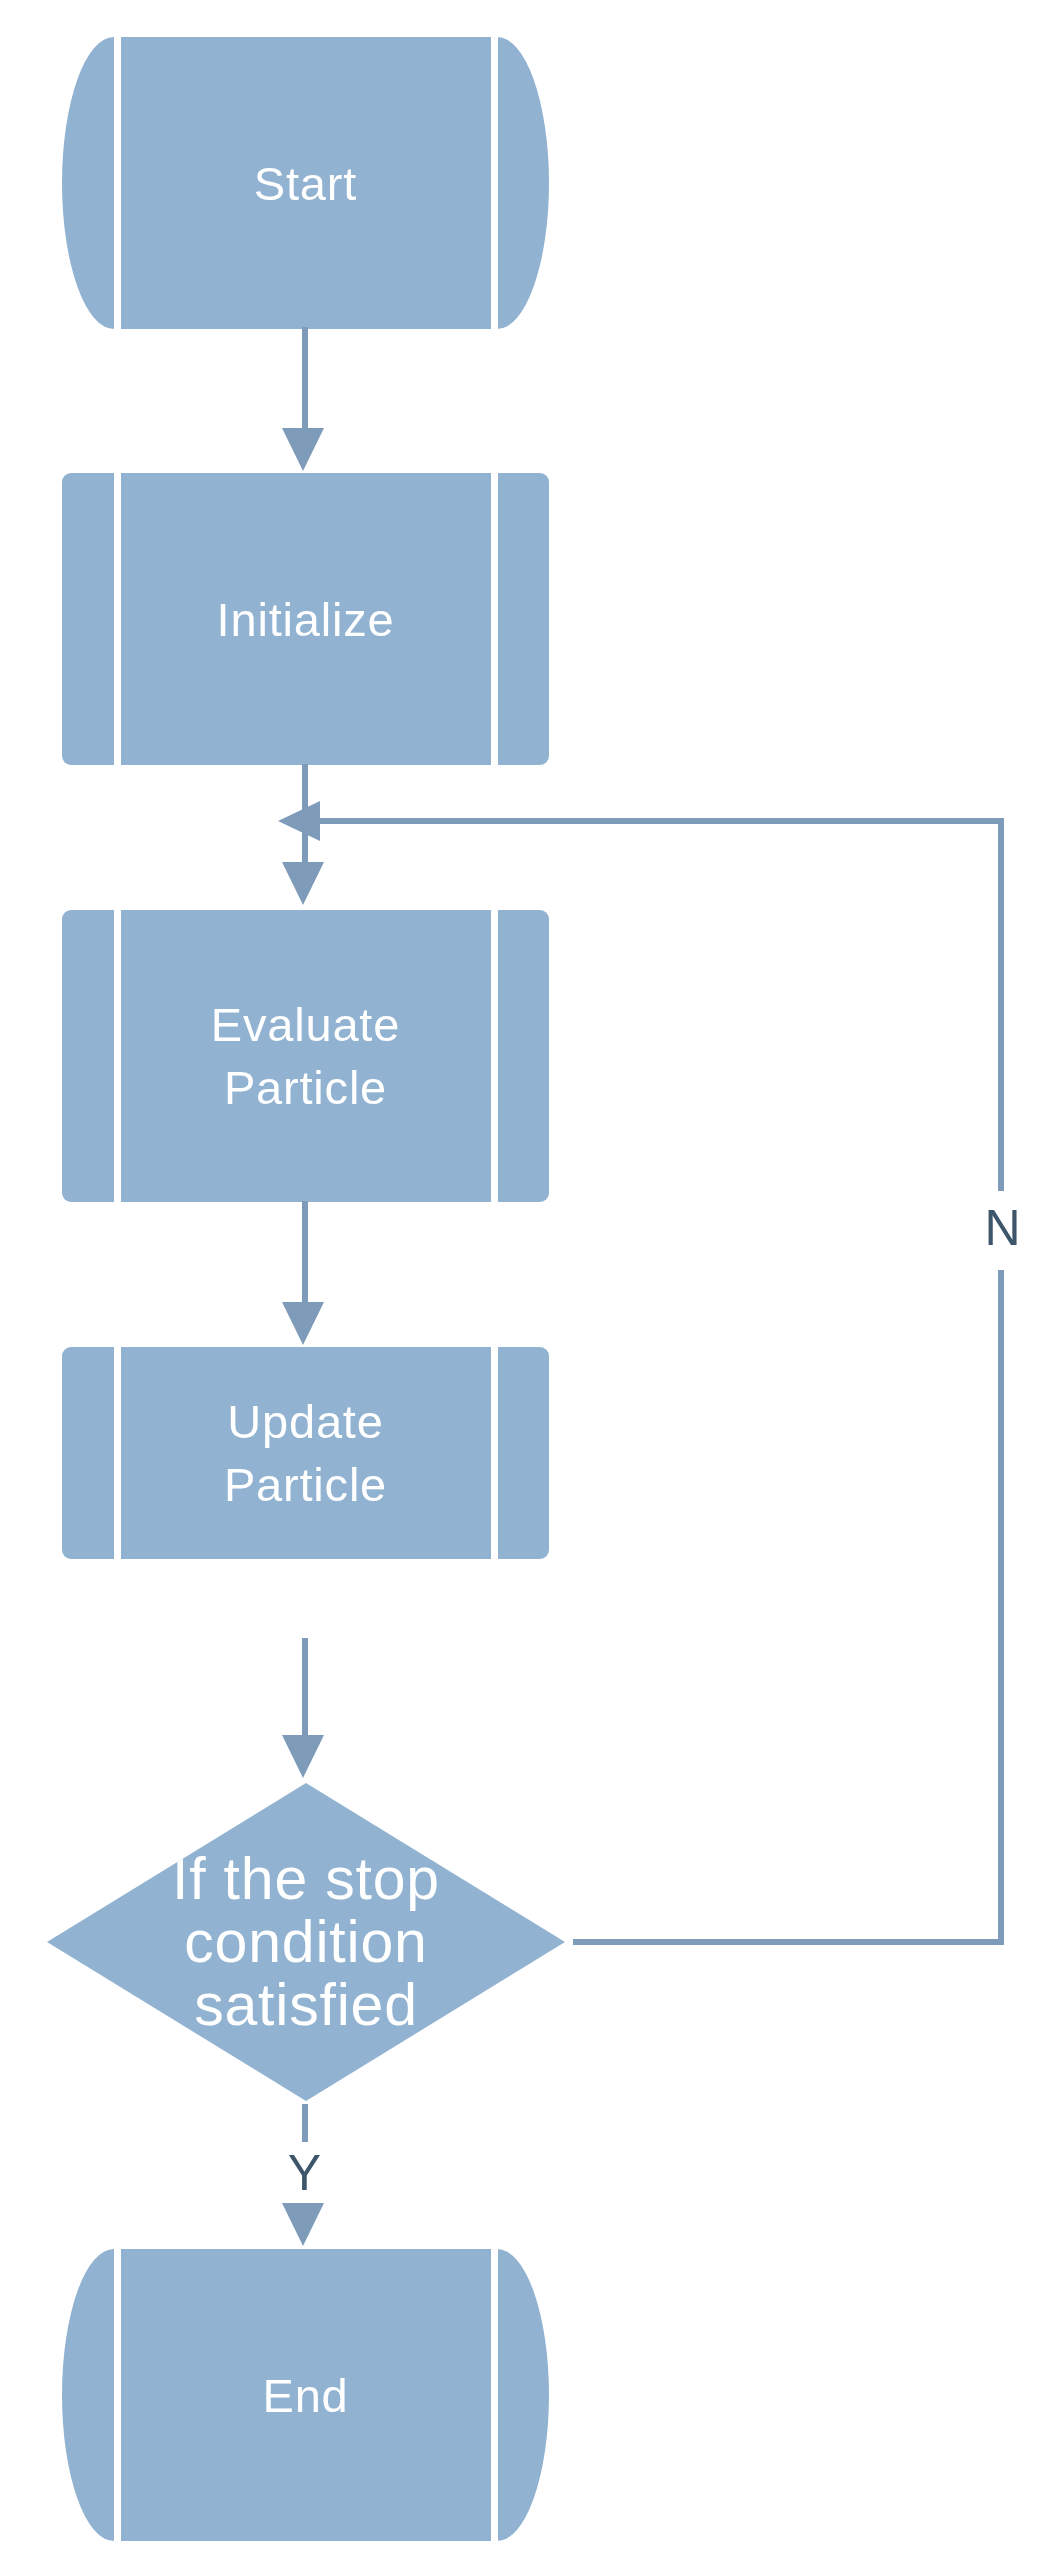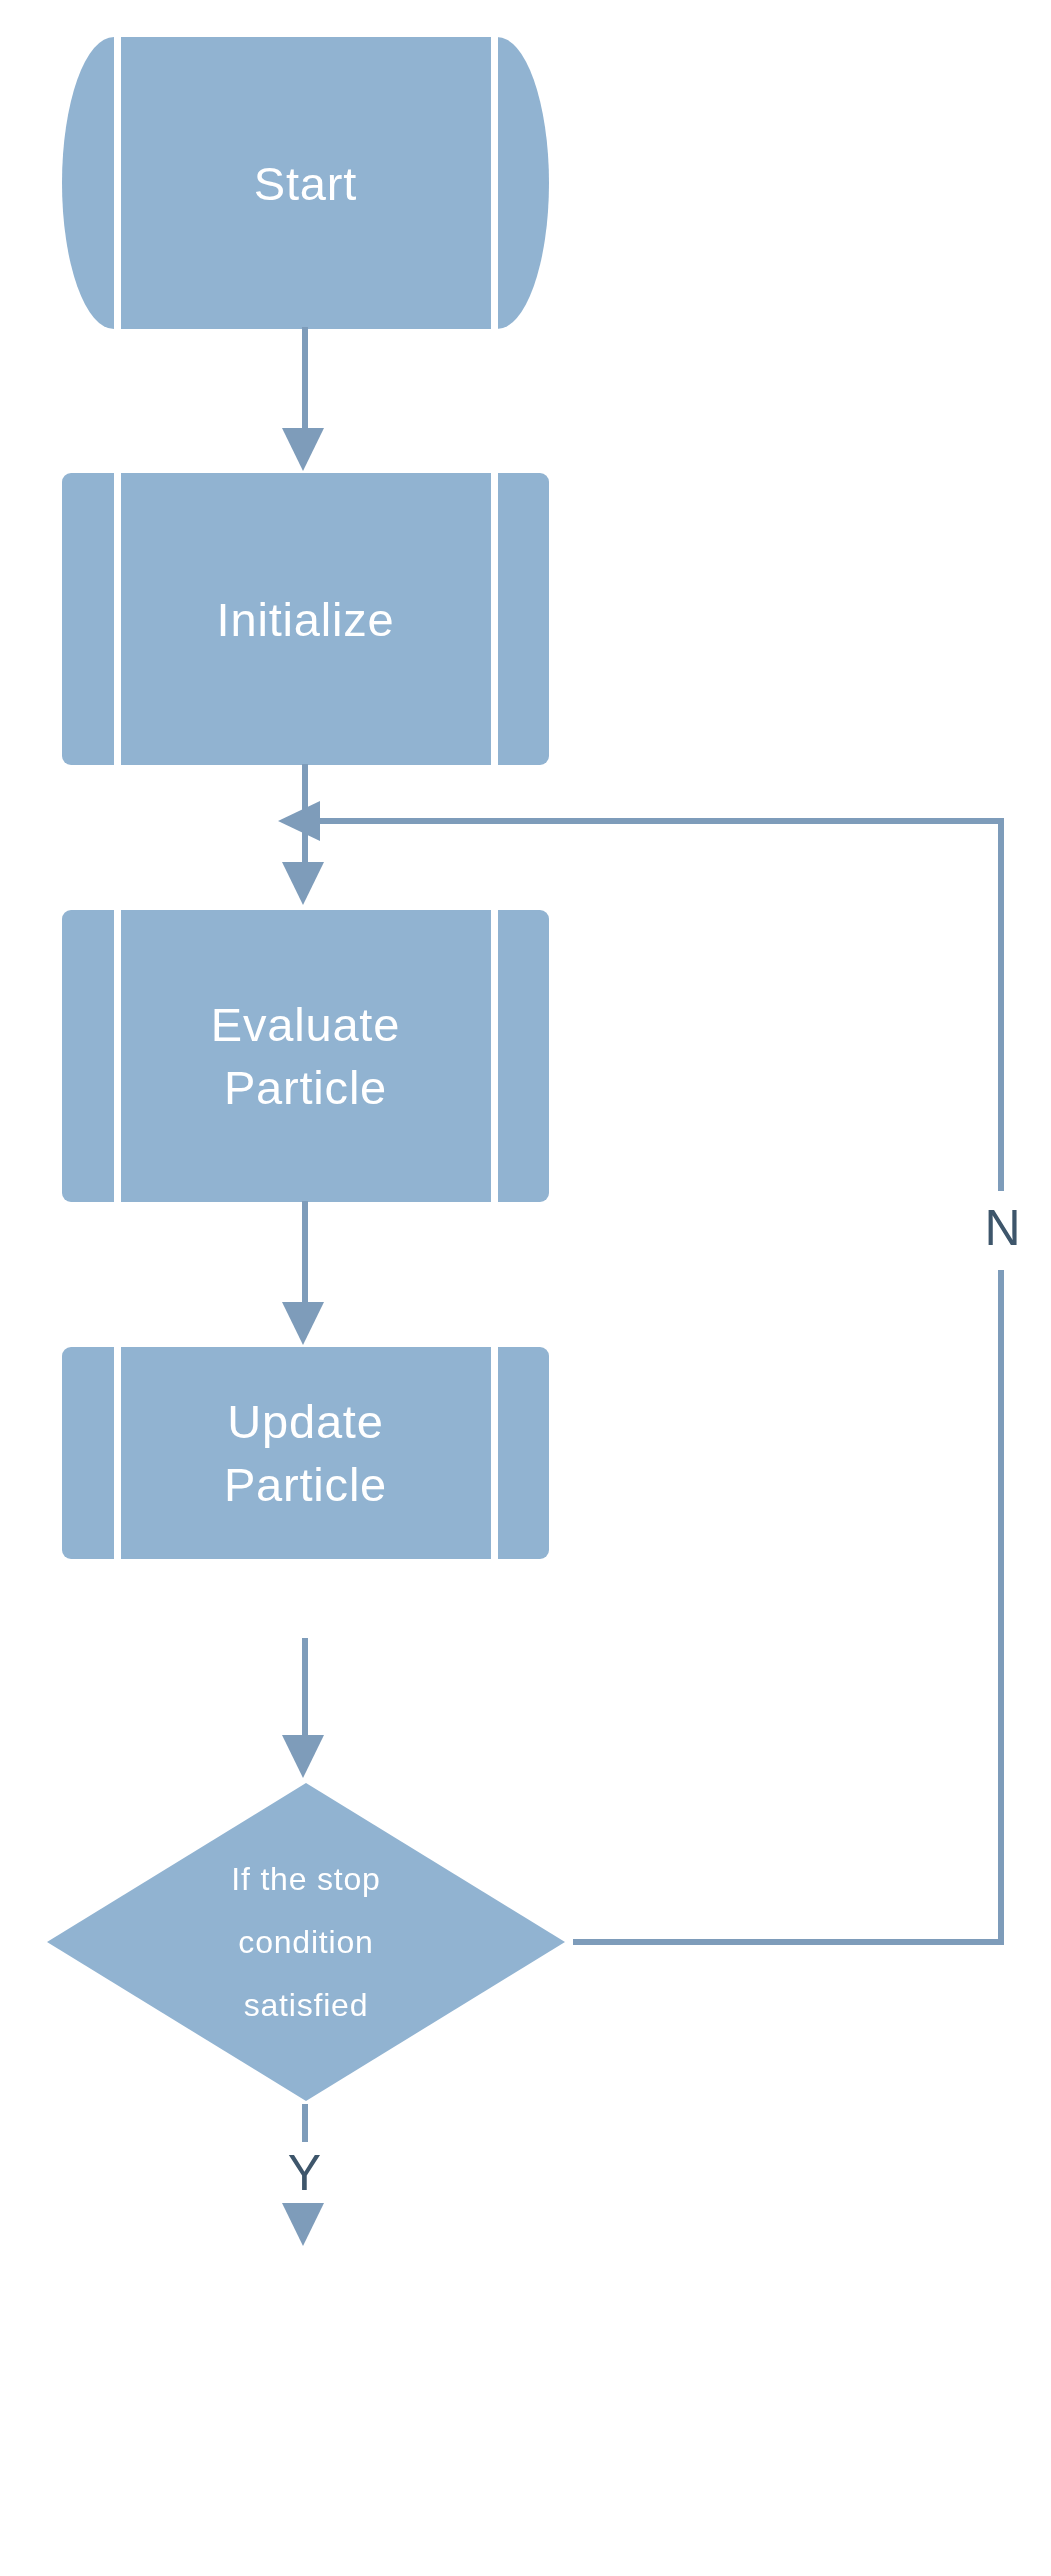--- a/index.html
+++ b/index.html
@@ -22,21 +22,21 @@
   }
   .terminator{border-radius:52px / 50%;}
   .process{border-radius:9px;}
   .stripe{position:absolute;top:0;bottom:0;width:6.7px;background:var(--bg);}
   .stripe.left{left:52px;}
   .stripe.right{left:429px;}
   .diamond{
     position:absolute;background:var(--fill);
     clip-path:polygon(50% 0,100% 50%,50% 100%,0 50%);
     display:flex;align-items:center;justify-content:center;
-    color:var(--shape-text);font-size:32px;line-height:63px;
+    color:var(--shape-text);font-size:59px;line-height:63px;
     letter-spacing:0.8px;text-align:center;white-space:pre-line;
   }
   .vline,.hline{position:absolute;background:var(--connector);}
   .arrow-down{
     position:absolute;width:0;height:0;
     border-left:21.7px solid transparent;border-right:21.7px solid transparent;
     border-top:43px solid var(--connector);
   }
   .arrow-left{
     position:absolute;width:0;height:0;
@@ -102,15 +102,20 @@
 
   <div class="hline" style="left:573px;top:1939px;width:431px;height:5.8px;"></div>
   <div class="vline" style="left:998px;top:818px;width:5.8px;height:380px;"></div>
   <div class="vline" style="left:998px;top:1268px;width:5.8px;height:677px;"></div>
   <div class="edge-label" style="left:965px;top:1191px;width:75px;height:79px;">N</div>
 
   <div class="vline" style="left:302px;top:2104px;width:5.8px;height:38px;"></div>
   <div class="edge-label" style="left:267px;top:2143px;width:75px;height:60px;line-height:60px;">Y</div>
   <div class="arrow-down" style="left:282px;top:2203px;"></div>
 
+  <div class="node terminator" style="left:62px;top:2249px;width:487px;height:292px;">
+    <div class="stripe left"></div>
+    <div class="stripe right"></div>
+    <span class="label">End</span>
+  </div>
 
 </div>
 
 
 </body></html>

